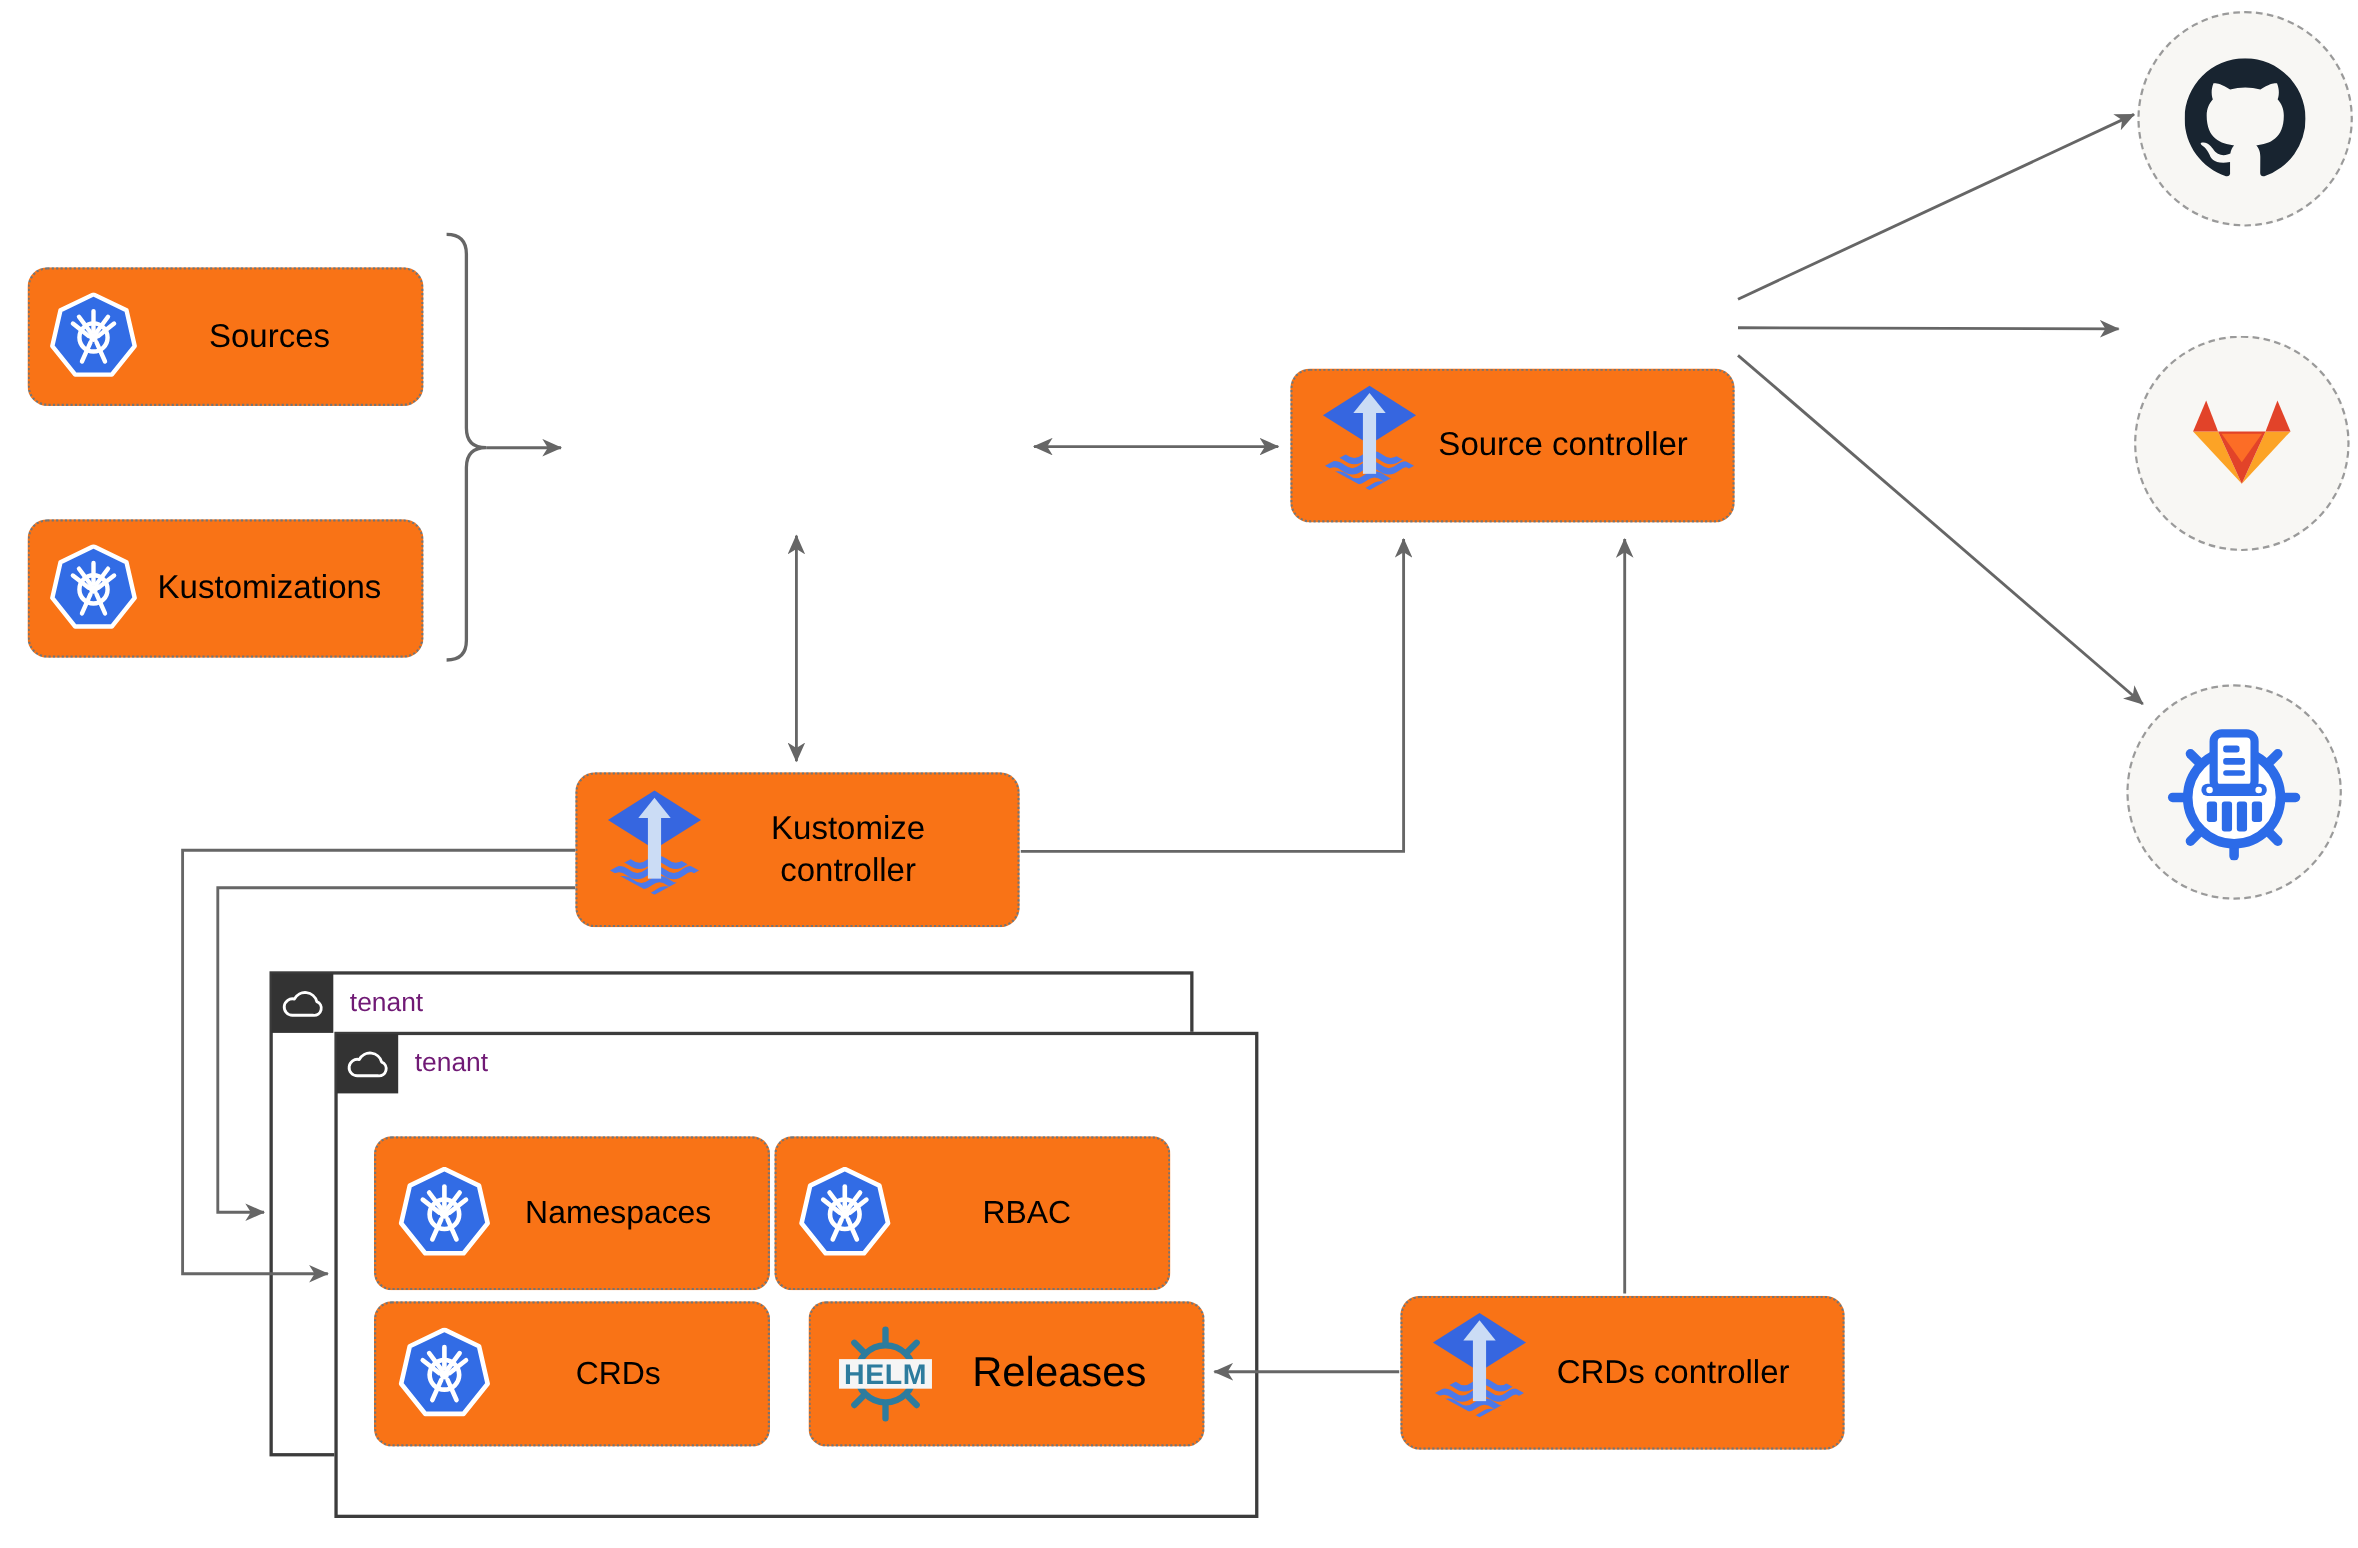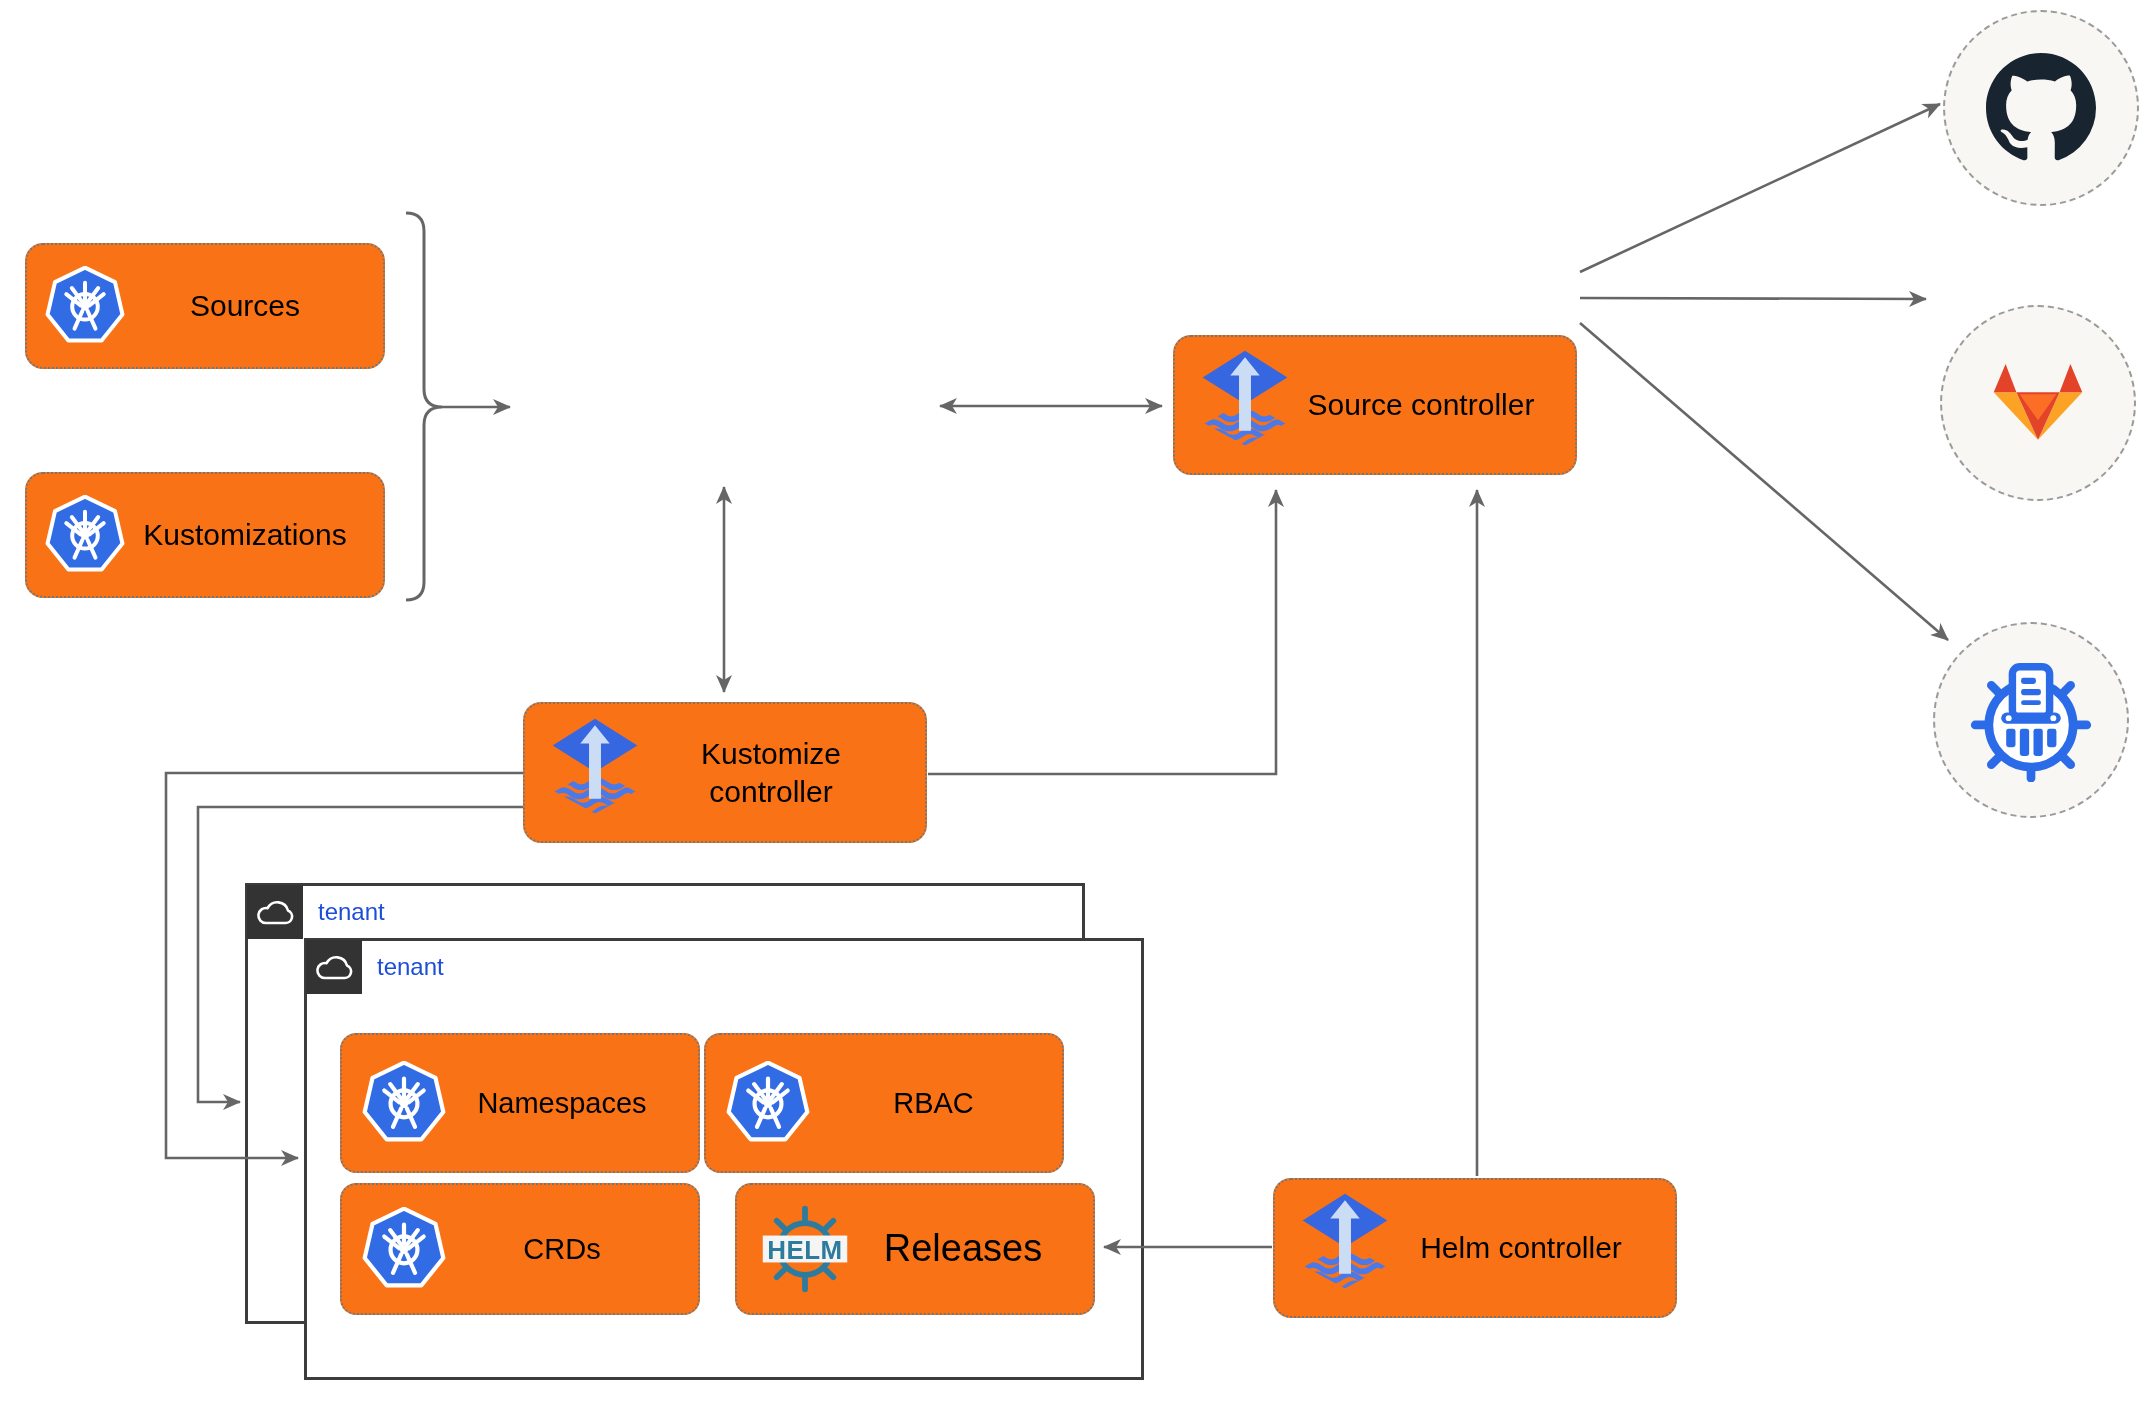--- a/index.html
+++ b/index.html
@@ -9,21 +9,21 @@
   
   .node{position:absolute;box-sizing:border-box;background:#f97316;
         border:2px dotted #757575;border-radius:18px;
         display:flex;align-items:center;gap:0;}
   .node .ic{flex:0 0 auto;display:flex;align-items:center;justify-content:center;}
   .node .lbl{flex:1 1 auto;text-align:center;color:#000;font-size:30px;line-height:1.25;}
   
   .tenant{position:absolute;box-sizing:border-box;background:#ffffff;border:3px solid #3c3c3c;}
   .tenant .tab{position:absolute;left:-1px;top:-1px;width:56px;height:54px;background:#333333;
                display:flex;align-items:center;justify-content:center;}
-  .tenant .tlabel{position:absolute;left:70px;top:12px;font-size:24px;color:#1d4ed8;text-align:right;}
+  .tenant .tlabel{position:absolute;left:70px;top:12px;font-size:24px;color:#701a75;text-align:right;}
   
   .ext{position:absolute;box-sizing:border-box;border:2.5px dashed #9a9a9a;border-radius:50%;
        background:#f8f7f4;display:flex;align-items:center;justify-content:center;}
 </style>
 </head>
 <body>
 
 <div id="canvas">
 
   <div class="tenant" style="left:245px;top:883px;width:840px;height:441px;">
@@ -174,21 +174,21 @@
         <g clip-path="url(#fxw3)" stroke="#4B79EA" stroke-width="6" fill="none" stroke-linecap="round">
           <path d="M8,72 q9,-7 18,0 t18,0 t18,0 t18,0 t14,0"></path>
           <path d="M6,82 q9,-7 18,0 t18,0 t18,0 t18,0 t14,0"></path>
           <path d="M10,92 q9,-7 18,0 t18,0 t18,0 t18,0 t14,0"></path>
           <path d="M16,102 q9,-7 18,0 t18,0 t18,0 t18,0"></path>
         </g>
         <rect x="43.5" y="26" width="13" height="62" fill="#CBDCF5"></rect>
         <path d="M50,8 L66,28 L34,28 Z" fill="#CBDCF5"></path>
       </svg>
     </span>
-    <span class="lbl" style="max-width:220px;margin:0 auto;">Helm controller</span>
+    <span class="lbl" style="max-width:220px;margin:0 auto;">CRDs controller</span>
   </div>
 
   <div class="node" style="left:340px;top:1033px;width:360px;height:140px;padding:0 20px;border-radius:16px;">
     <span class="ic">
       <svg width="84" height="84" viewBox="0 0 100 100">
         <polygon points="50,2 87.5,20.1 96.8,60.7 70.8,93.2 29.2,93.2 3.2,60.7 12.5,20.1" fill="#326CE5" stroke="#ffffff" stroke-width="5" stroke-linejoin="round"></polygon>
         <circle cx="50" cy="51" r="16" fill="none" stroke="#ffffff" stroke-width="5"></circle>
         <g stroke="#ffffff" stroke-width="5" stroke-linecap="round">
           <line x1="50" y1="44" x2="50" y2="21"></line>
           <line x1="55.5" y1="49.2" x2="73.4" y2="35.2"></line>

